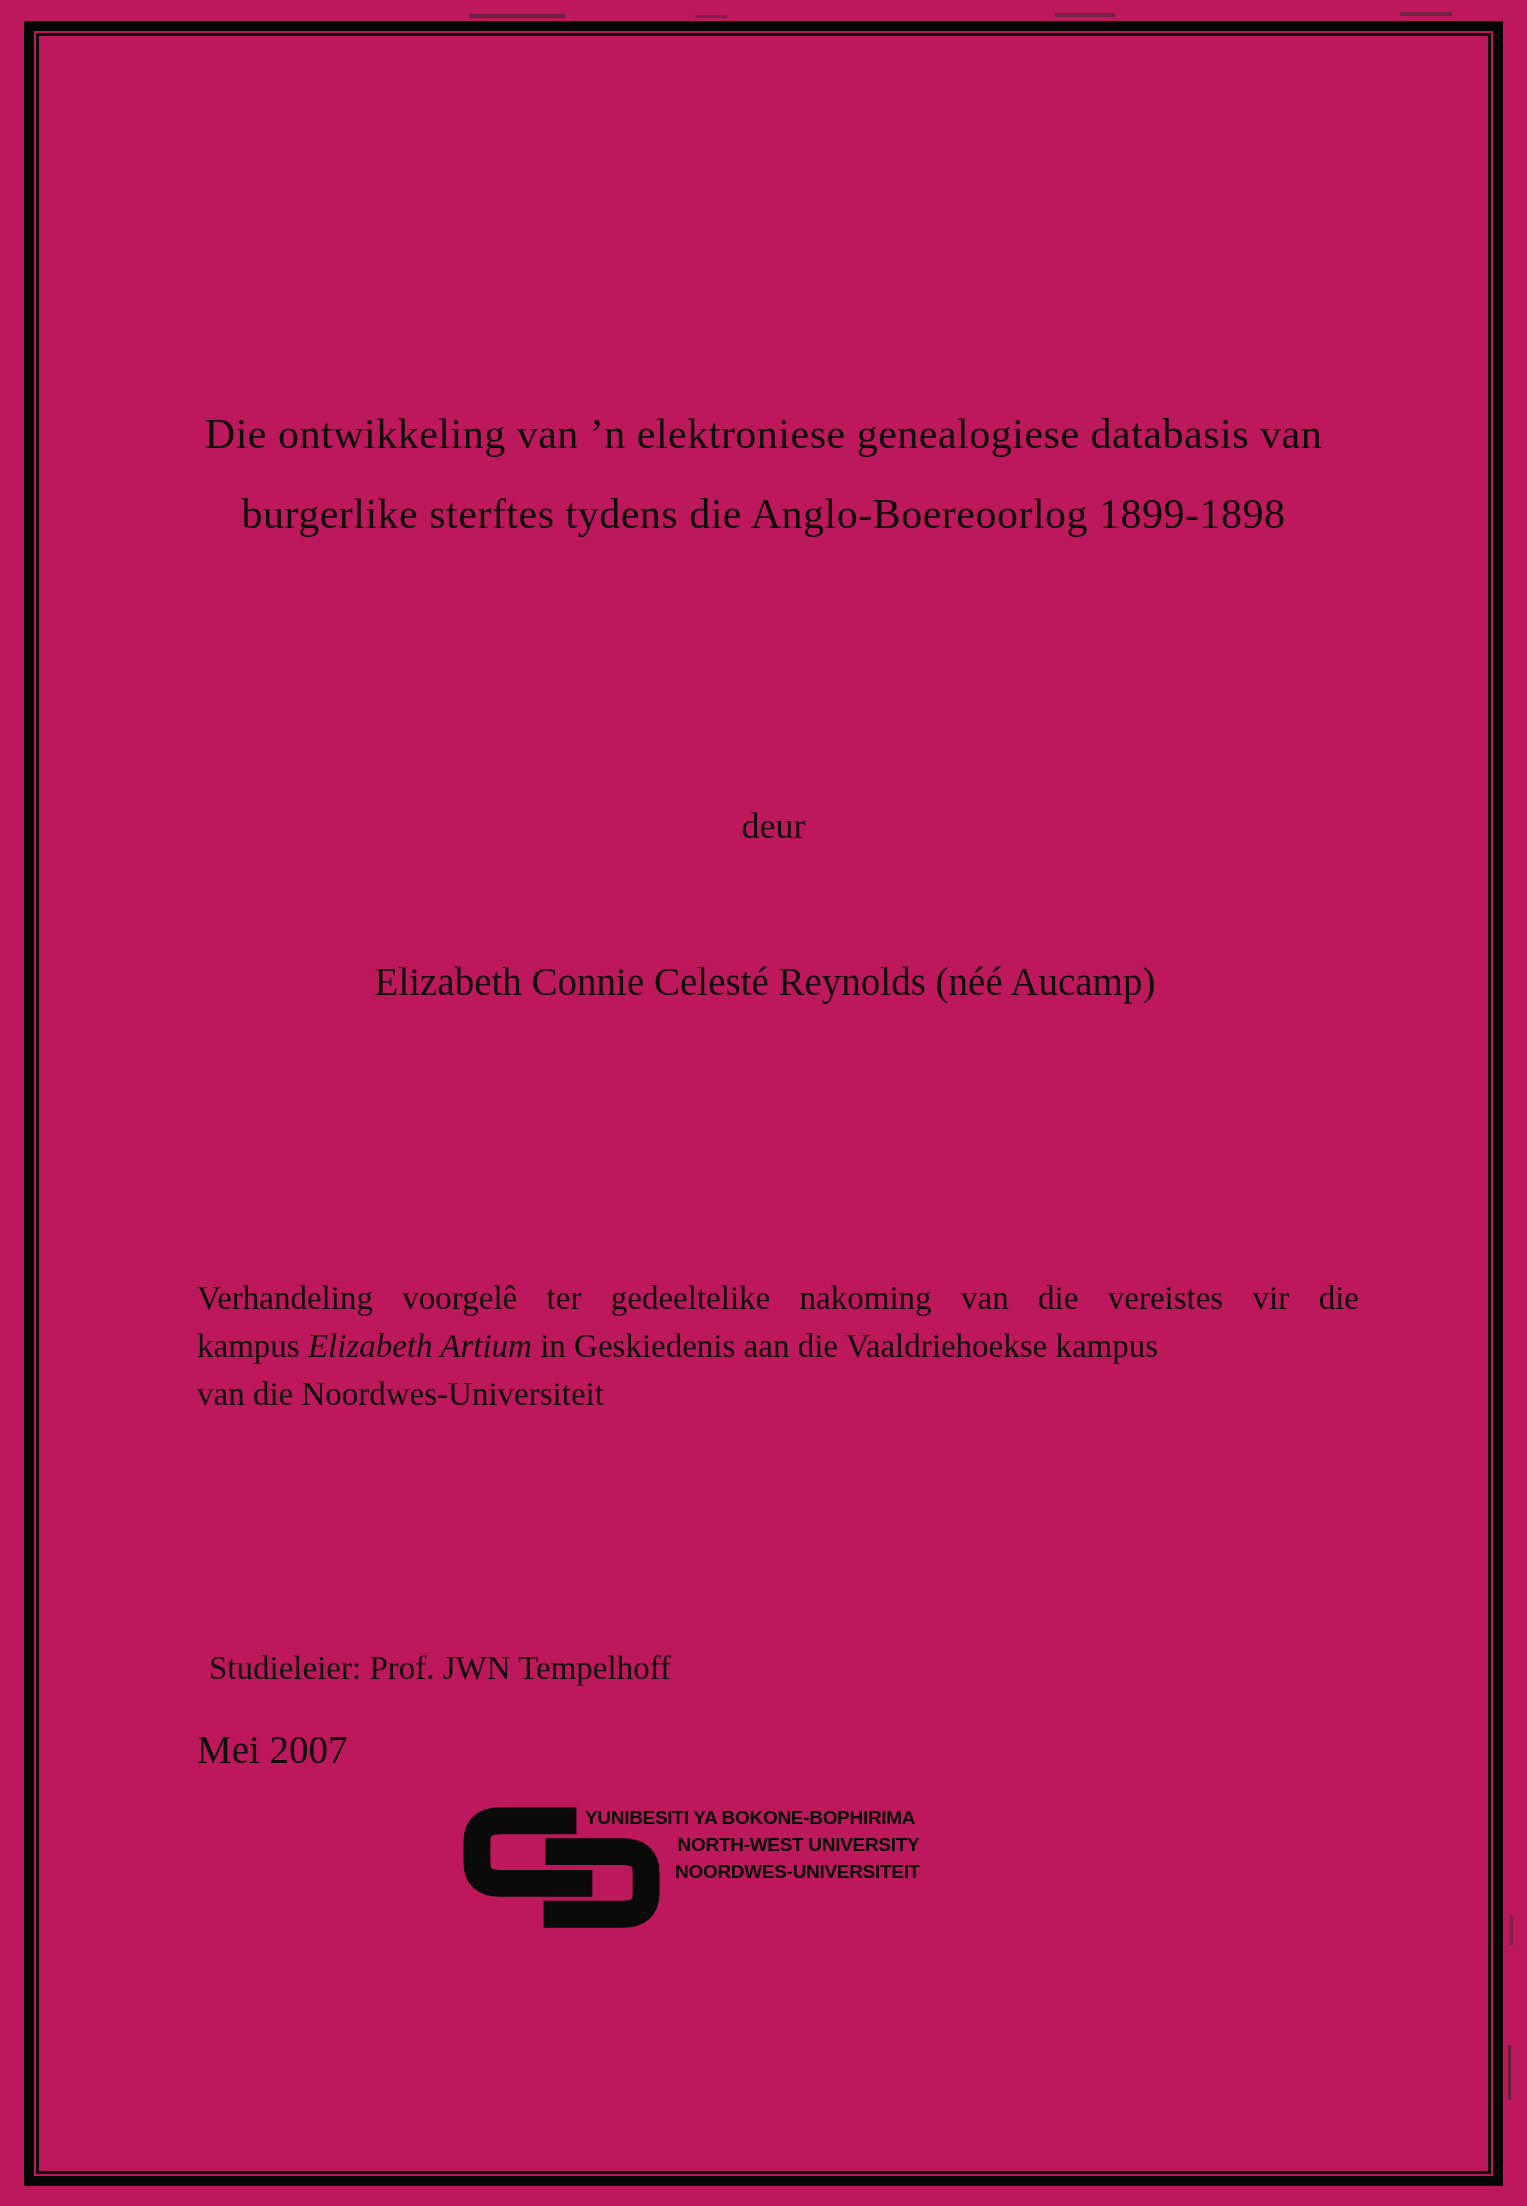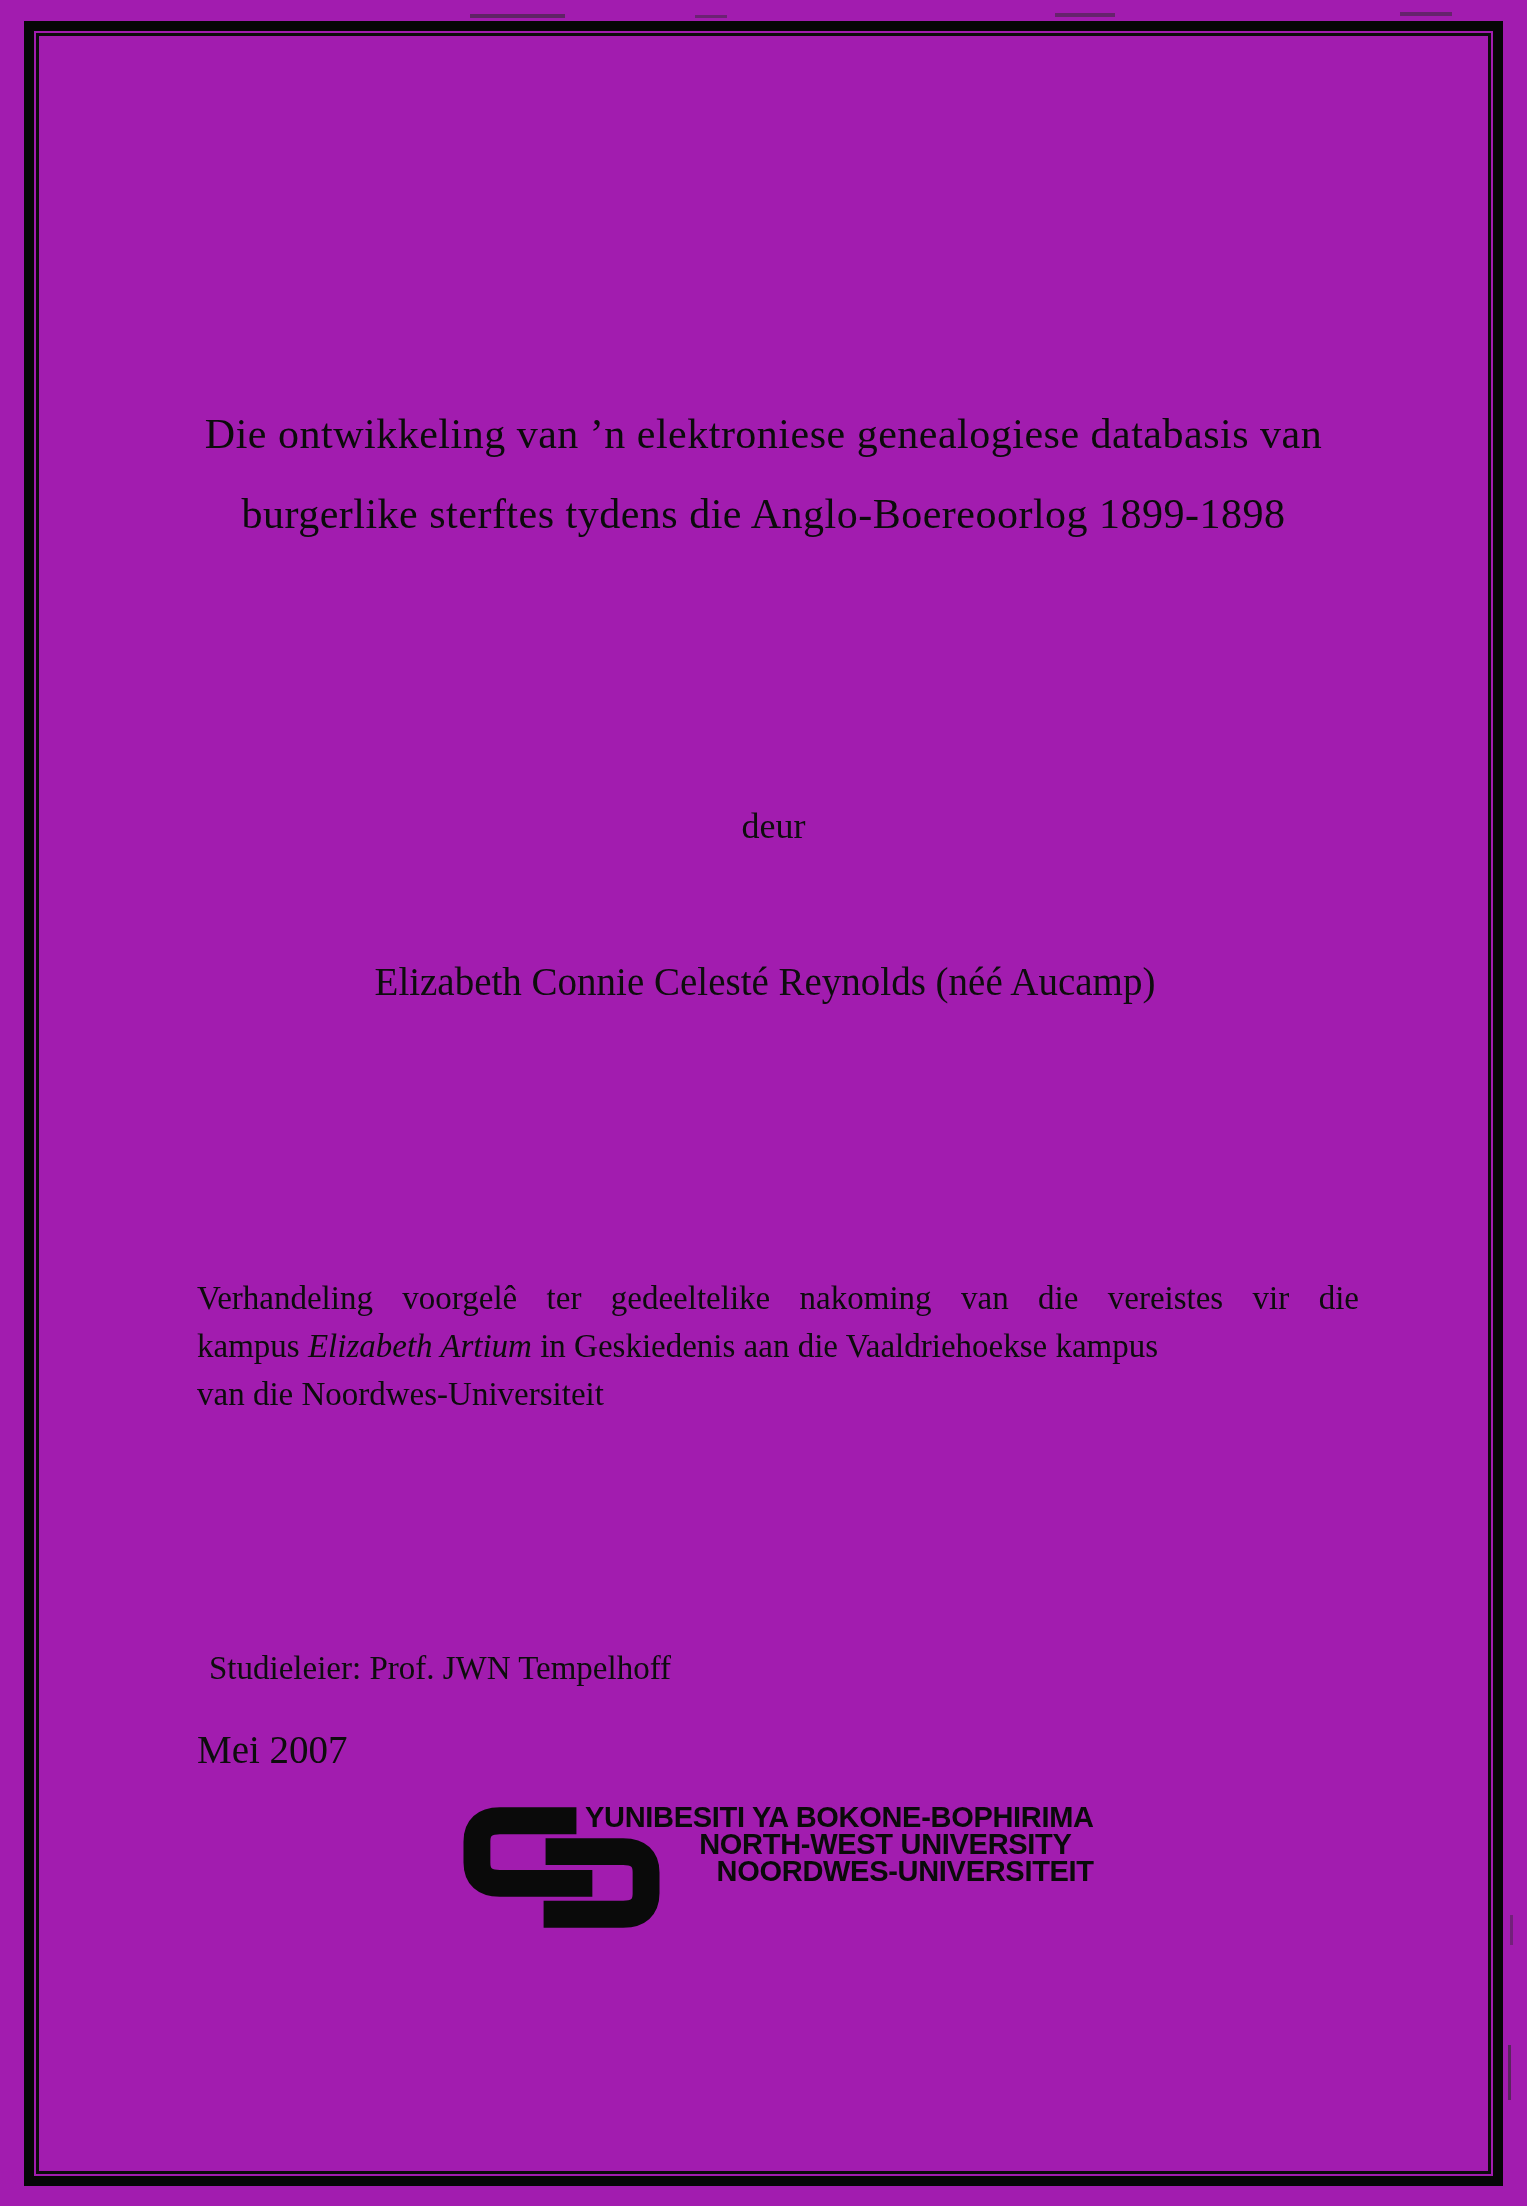--- a/index.html
+++ b/index.html
@@ -4,21 +4,21 @@
 <style>
   html, body { margin: 0; padding: 0; }
   body {
     width: 1527px; height: 2206px;
     background: #ffffff;
     font-family: "Liberation Serif", "DejaVu Serif", serif;
   }
   #page {
     position: relative;
     width: 1527px; height: 2206px;
-    background: #a21caf;
+    background: #be185d;
     overflow: hidden;
     color: #0d0d0d;
   }
   
   .outer-frame {
     position: absolute; left: 24px; top: 21px;
     width: 1479px; height: 2165px;
     box-sizing: border-box;
     border: 10px solid #060606;
   }
@@ -64,21 +64,21 @@
   
   .logo {
     position: absolute; left: 462px; top: 1802px;
     width: 660px; height: 160px;
   }
   .logo-mark { position: absolute; left: 0; top: 3px; }
   .logo-text {
     position: absolute; left: 123px; top: 2px;
     font-family: "Liberation Sans", sans-serif;
     font-weight: bold;
-    font-size: 29px; line-height: 27px;
+    font-size: 19px; line-height: 27px;
     letter-spacing: -0.3px;
     color: #0a0a0a;
     white-space: nowrap;
   }
   .logo-text .l2 { margin-left: 92px; text-align: center; }
   .logo-text .l3 { margin-left: 90px; text-align: right; }
 </style>
 </head>
 <body>
 

